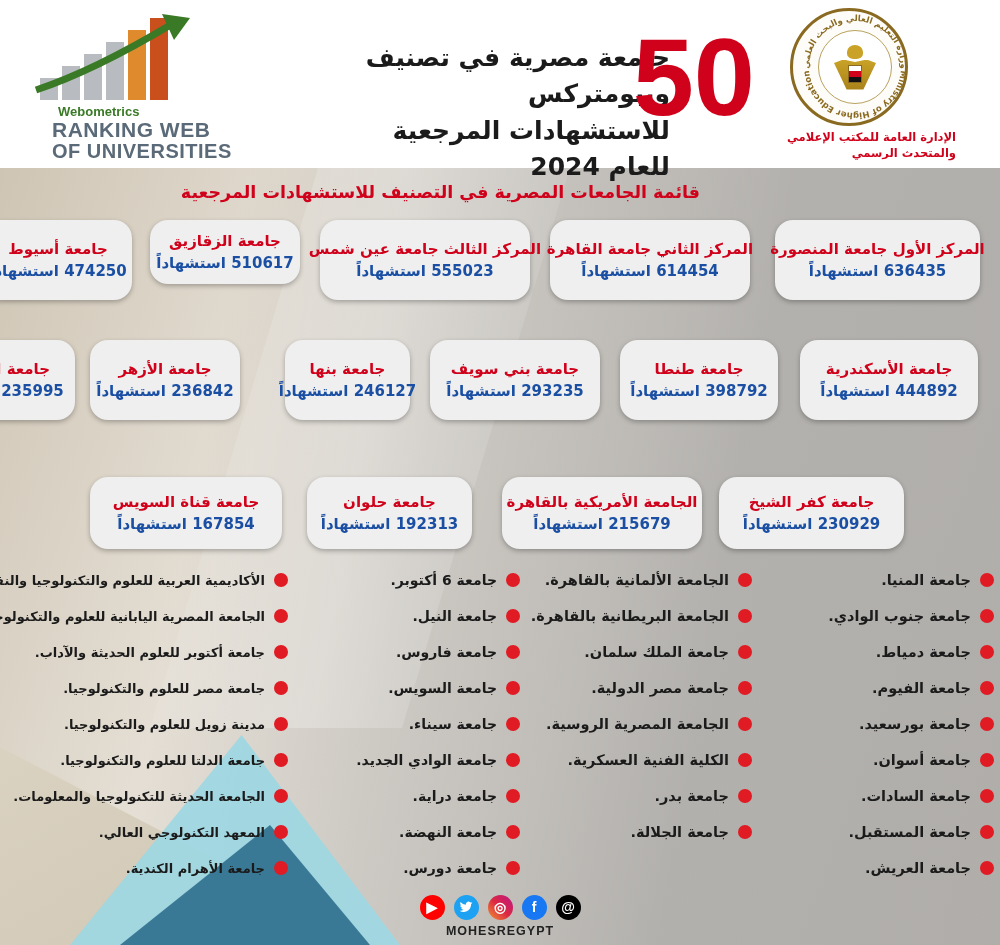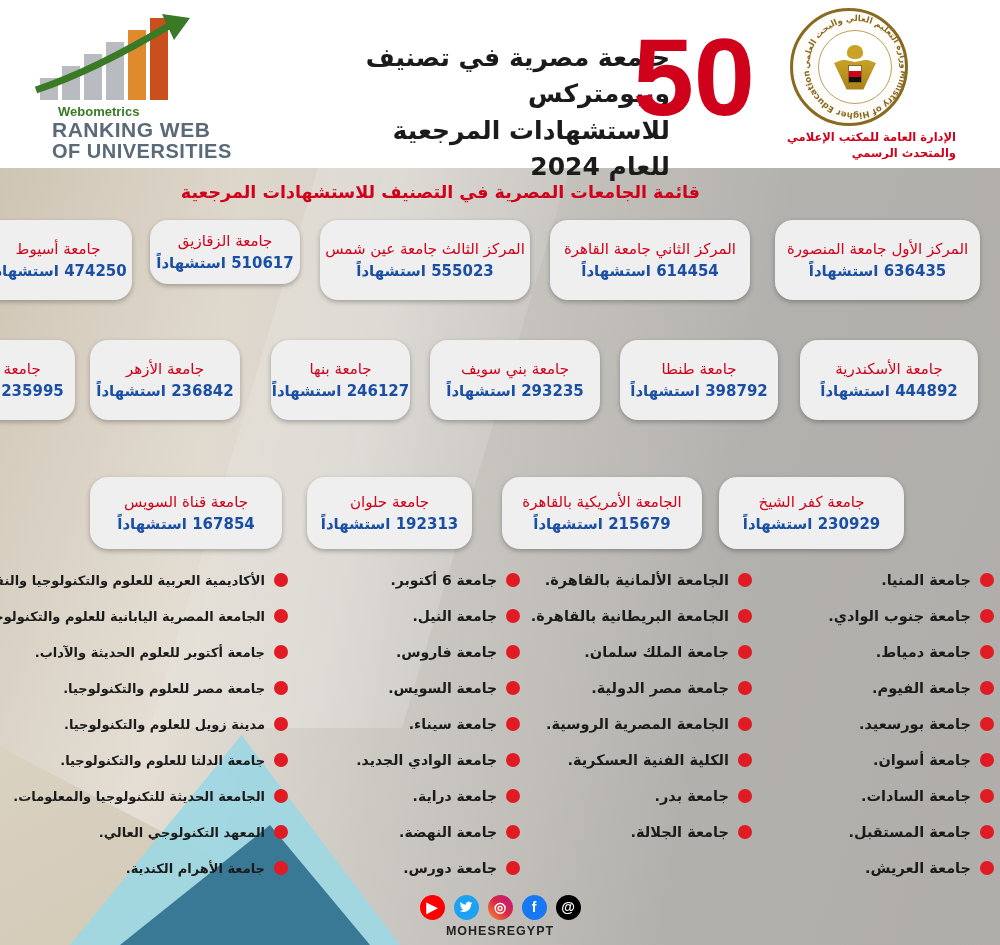--- a/index.html
+++ b/index.html
@@ -161,21 +161,21 @@
     position: absolute;
     background: #efefef;
     border-radius: 18px;
     box-shadow: 0 2px 5px rgba(0,0,0,0.28);
     display: flex; flex-direction: column;
     align-items: center; justify-content: center;
     direction: rtl; text-align: center;
     padding: 6px 10px;
   }
   .pill .l1 {
-    color: #d0021b; font-weight: normal; font-size: 15px;
+    color: #d0021b; font-weight: bold; font-size: 15px;
     line-height: 1.25; white-space: nowrap;
   }
   .pill .l2 {
     color: #1a4fa3; font-weight: bold; font-size: 15px;
     line-height: 1.25; margin-top: 3px; white-space: nowrap;
   }
 
   
   .cols {
     position: absolute; top: 562px; right: 0;
@@ -335,21 +335,21 @@
   <div class="pill" style="top:340px; right:222px; width:158px; height:80px;">
     <div class="l1">جامعة طنطا</div>
     <div class="l2">398792 استشهاداً</div>
   </div>
 
   <div class="pill" style="top:340px; right:400px; width:170px; height:80px;">
     <div class="l1">جامعة بني سويف</div>
     <div class="l2">293235 استشهاداً</div>
   </div>
 
-  <div class="pill" style="top:340px; right:590px; width:139px; height:80px;">
+  <div class="pill" style="top:340px; right:590px; width:125px; height:80px;">
     <div class="l1">جامعة بنها</div>
     <div class="l2">246127 استشهاداً</div>
   </div>
 
   <div class="pill" style="top:340px; right:760px; width:150px; height:80px;">
     <div class="l1">جامعة الأزهر</div>
     <div class="l2">236842 استشهاداً</div>
   </div>
 
   <div class="pill" style="top:340px; right:925px; width:160px; height:80px;">

